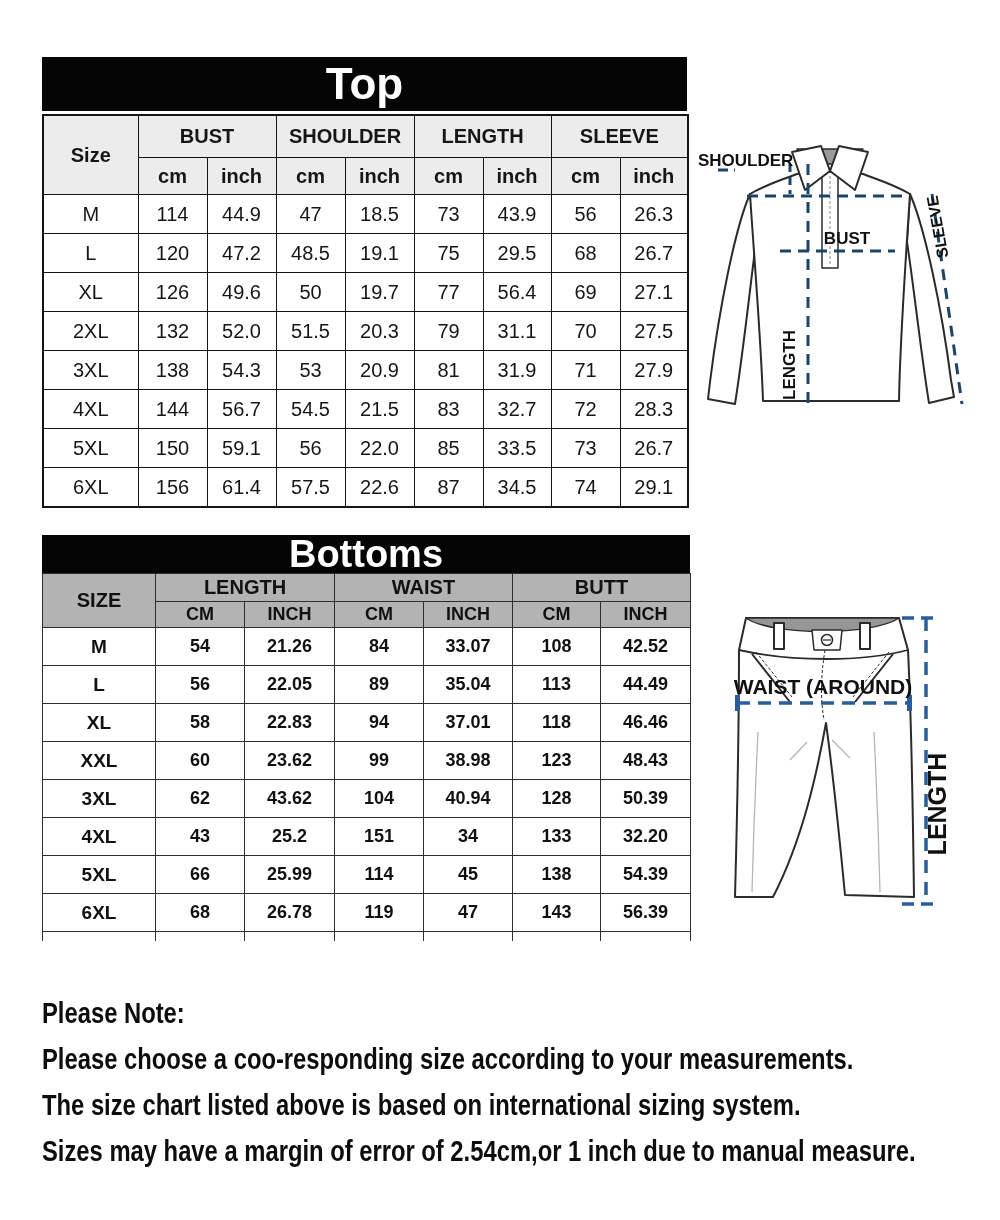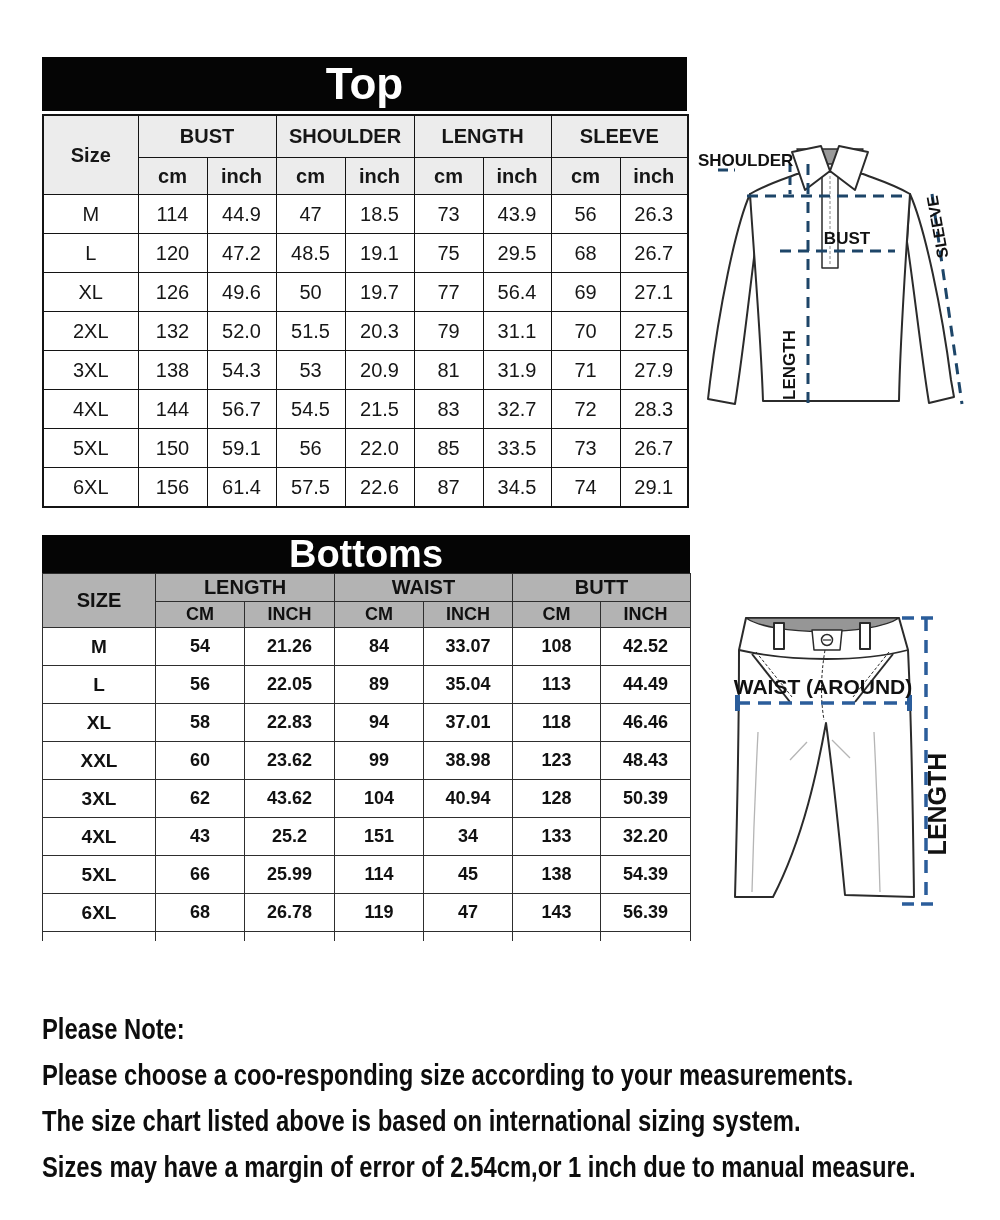--- a/index.html
+++ b/index.html
@@ -31,21 +31,21 @@
   .bottoms-table tbody th { background:#ffffff; font-weight:bold; font-size:19px; height:37px; }
   .bottoms-table tbody td { font-size:18px; font-weight:bold; height:37px;margin-top:25px; }
   .bottoms-table tr.stub-row td { height:9px; border-bottom:none; }
 
   
   .shirt-diagram { position:absolute; left:695px; top:120px; width:305px; height:322px; }
   .shorts-diagram { position:absolute; left:712px; top:592px; width:285px; height:345px; }
   svg text { font-family:"Liberation Sans", sans-serif; font-weight:bold; fill:#111111; }
 
   
-  .notes { position:absolute; left:42px; top:990px; width:958px;margin-top:16px; }
+  .notes { position:absolute; left:42px; top:990px; width:958px; }
   .note-line { font-size:29px; font-weight:bold; color:#0d0d0d; height:46px; line-height:46px;
                transform:scaleX(0.82); transform-origin:0 50%; white-space:nowrap; }
 </style>
 </head>
 <body>
 
 <div class="page">
 
   <div class="top-table-wrap">
     <div class="banner top-banner">Top</div>

